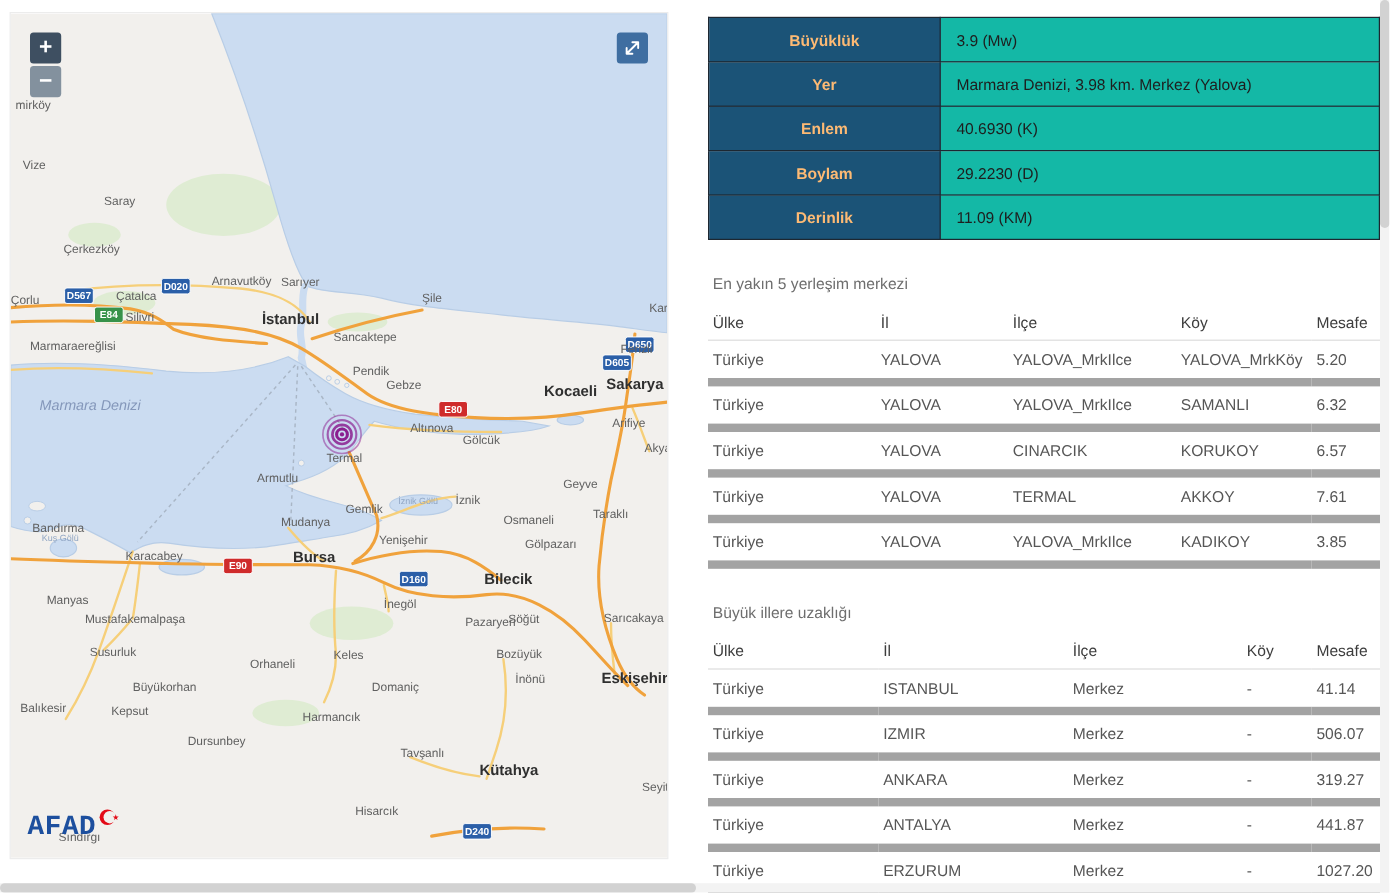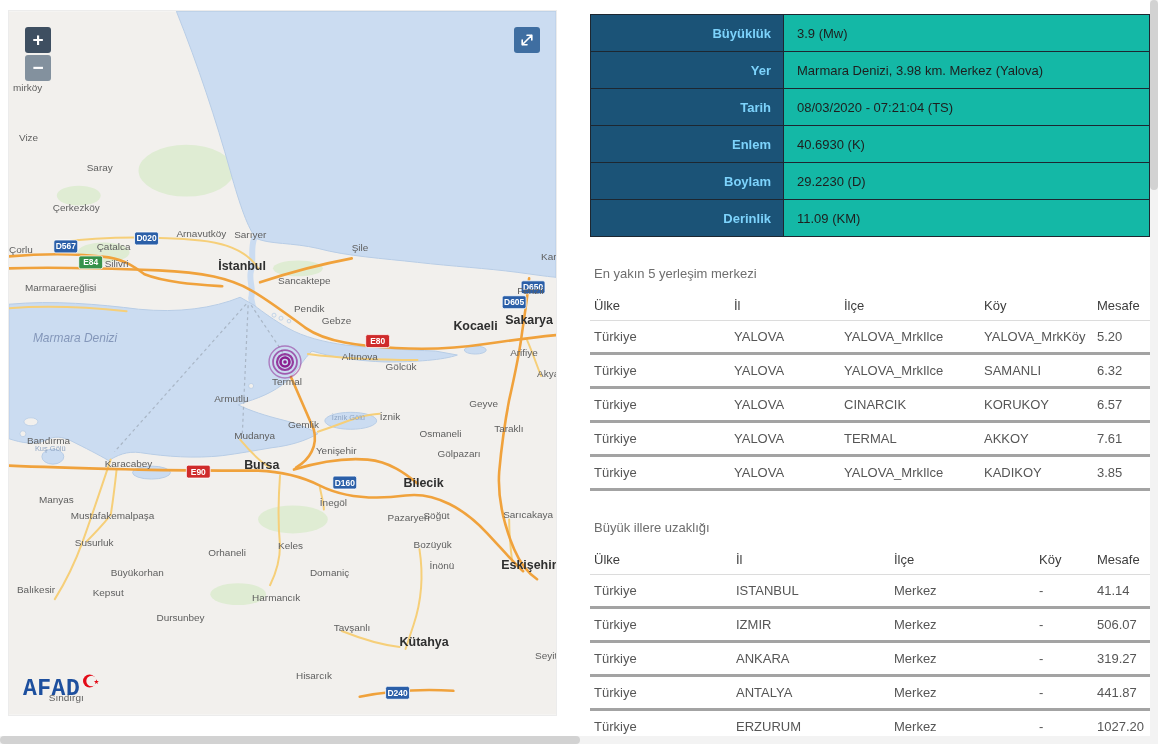--- a/index.html
+++ b/index.html
@@ -29,27 +29,27 @@
   .zoom-out{top:44px;background:#83919e;}
   .expand-btn{position:absolute;right:16px;top:16px;width:26px;height:26px;background:#3f6ea1;border-radius:3px;
     display:flex;align-items:center;justify-content:center;cursor:pointer;}
   .afad-logo{position:absolute;left:14px;bottom:12px;display:flex;align-items:flex-start;}
   .afad-text{font-size:23px;font-weight:800;color:#1d4f9e;letter-spacing:.5px;line-height:28px;font-family:Liberation Mono, monospace;}
   .afad-logo svg{margin-left:2px;margin-top:-3px;}
 
   
   .info-panel{position:absolute;left:590px;top:14px;width:560px;}
   .detail-table{border-collapse:collapse;width:560px;table-layout:fixed;}
-  .detail-table th{width:168px;background:#1b5377;color:#7dd3fc;font-weight:bold;text-align:right;
+  .detail-table th{width:168px;background:#1b5377;color:#fdba74;font-weight:bold;text-align:center;
     padding:0 12px;font-size:13px;height:36px;border:1px solid #1d2731;margin-top:36px;}
   .detail-table td{background:#14b8a6;color:#1e1e1e;padding:0 13px;font-size:13px;height:36px;border:1px solid #1d2731;}
   .section-title{color:#6e6e6e;font-size:13px;margin:29px 0 0 4px;}
   .list-table{border-collapse:collapse;width:560px;table-layout:fixed;margin-top:9px;}
   .list-table th{text-align:left;font-size:13px;color:#3d3d3d;font-weight:normal;height:30px;padding:0 4px;border-bottom:1px solid #dcdcdc;}
-  .list-table td{font-size:13px;color:#565656;height:31px;padding:0 4px;border-bottom:3px solid #a3a3a3;
+  .list-table td{font-size:13px;color:#565656;height:31px;padding:0 4px;border-bottom:7px solid #a3a3a3;
     white-space:nowrap;overflow:hidden;}
 
   
   .v-scroll{position:absolute;right:0;top:0;width:8px;height:744px;background:#f3f3f3;}
   .v-thumb{position:absolute;right:0;top:0;width:8px;height:190px;background:#d2d2d2;border-radius:4px;}
   .h-scroll{position:absolute;left:0;bottom:0;height:8px;width:1158px;background:#f3f3f3;}
   .h-thumb{position:absolute;left:0;bottom:0;height:8px;width:580px;background:#d2d2d2;border-radius:4px;}
 </style>
 </head>
 <body>
@@ -256,24 +256,20 @@
       <tbody>
         <tr>
             <th>Büyüklük</th>
             <td>3.9 (Mw)</td>
           </tr>
         <tr>
             <th>Yer</th>
             <td>Marmara Denizi, 3.98 km. Merkez (Yalova)</td>
           </tr>
         <tr>
-            <th>Tarih</th>
-            <td>08/03/2020 - 07:21:04 (TS)</td>
-          </tr>
-        <tr>
             <th>Enlem</th>
             <td>40.6930 (K)</td>
           </tr>
         <tr>
             <th>Boylam</th>
             <td>29.2230 (D)</td>
           </tr>
         <tr>
             <th>Derinlik</th>
             <td>11.09 (KM)</td>

